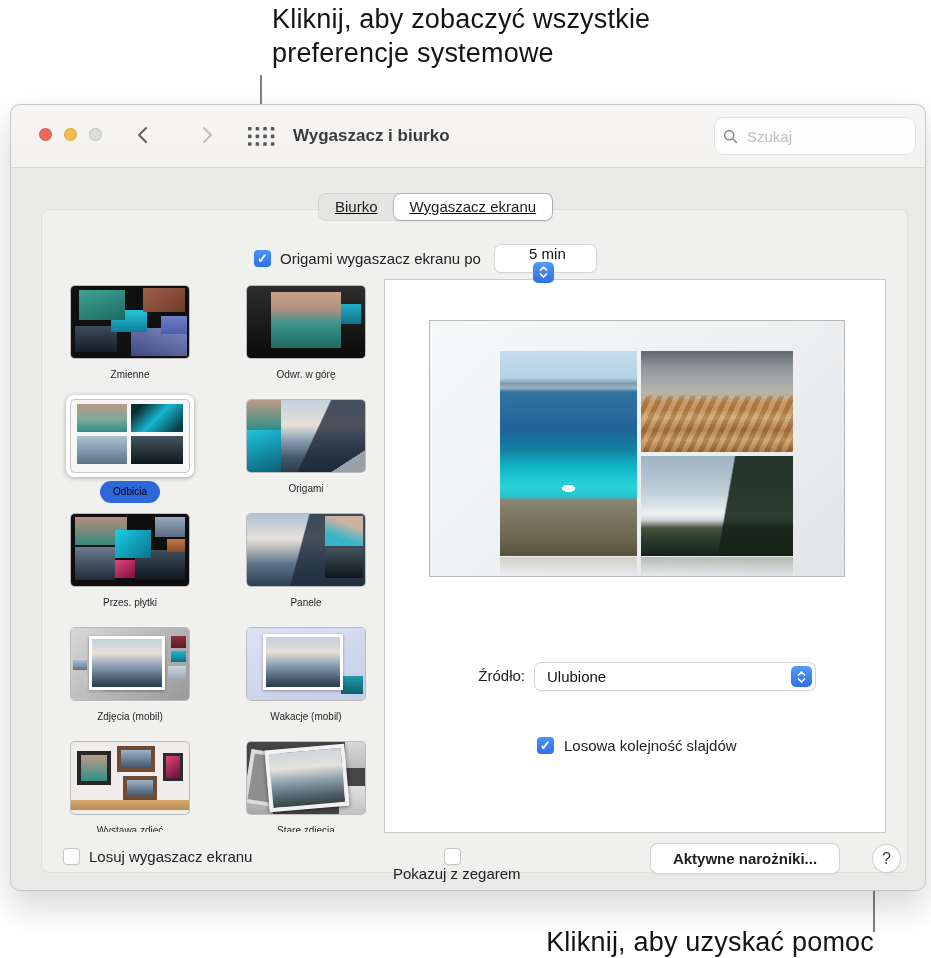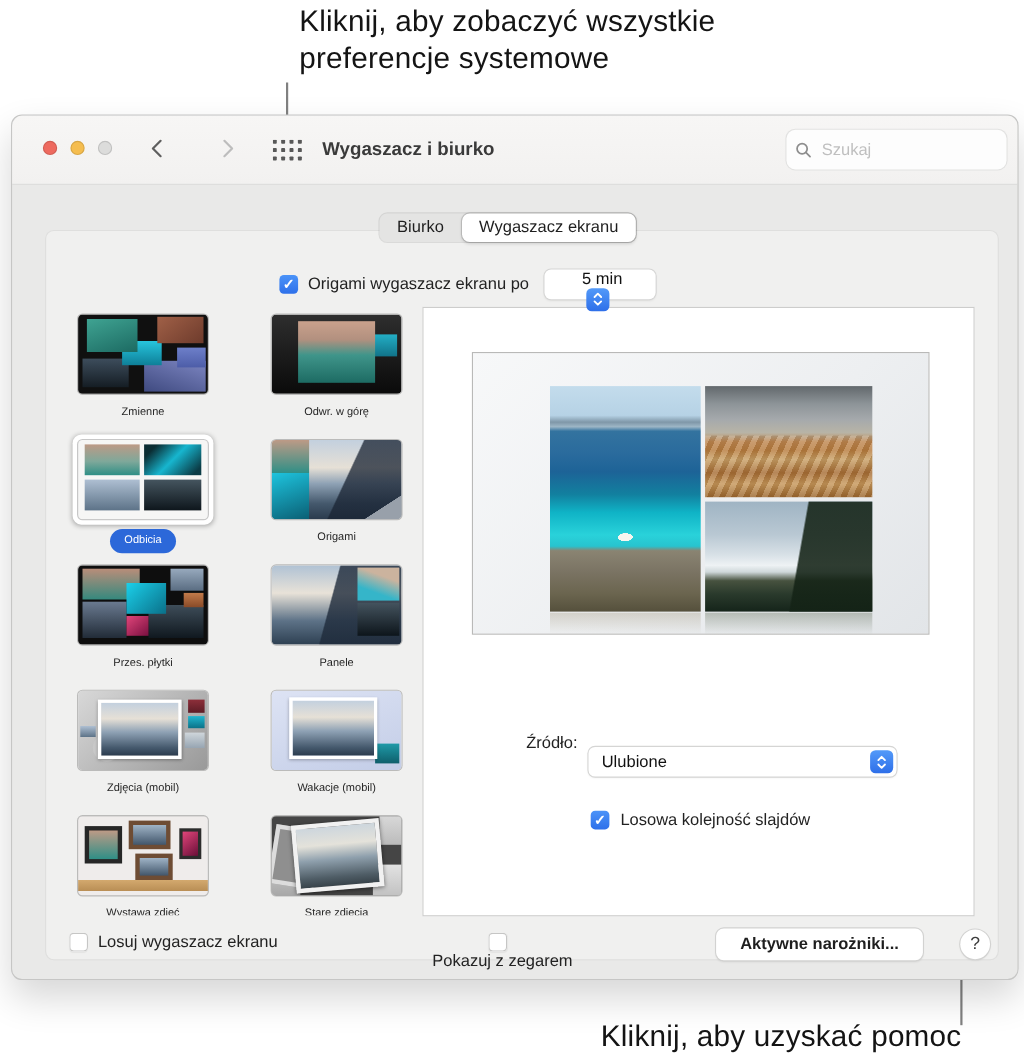--- a/index.html
+++ b/index.html
@@ -30,22 +30,22 @@
   .search{position:absolute;left:704px;top:13px;width:200px;height:36px;background:#fdfdfd;
           border-radius:8px;box-shadow:0 0 0 1px #e2e2e1;display:flex;align-items:center;padding:0 8px;}
   .search input{border:0;outline:0;background:transparent;font-size:15px;color:#444;width:150px;margin-left:7px;}
   .search input::placeholder{color:#bfbfbf;}
 
   
   .box{position:absolute;left:30px;top:104px;width:867px;height:664px;background:#f0f0ef;
        border:1px solid rgba(0,0,0,.07);border-radius:8px;}
 
   
-  .tabs{position:absolute;left:334px;top:89px;height:26px;display:flex;background:#e4e4e3;
-        border-radius:7px;box-shadow:0 0 0 1px rgba(0,0,0,.09);z-index:3;}
+  .tabs{position:absolute;left:308px;top:89px;height:26px;display:flex;background:#e4e4e3;
+        border-radius:7px;box-shadow:0 0 0 1px rgba(0,0,0,.09);z-index:3;text-decoration:underline;}
   .tab{height:26px;line-height:26px;text-align:center;font-size:15px;color:#1e1e1e;padding:0 16px;cursor:default;}
   .tab.selected{background:#fff;border-radius:7px;box-shadow:0 0 0 1px rgba(0,0,0,.14),0 1px 3px rgba(0,0,0,.14);}
 
   
   .cb{display:inline-block;width:17px;height:17px;border-radius:4px;background:#fff;
       box-shadow:inset 0 0 0 1px #c6c6c5,0 1px 1px rgba(0,0,0,.05);position:relative;vertical-align:middle;}
   .cb .tick{display:none;position:absolute;left:0;top:0;width:17px;height:17px;color:#fff;font-size:13px;
             font-weight:bold;line-height:17px;text-align:center;}
   .cb.checked{background:linear-gradient(#4b93f8,#2e70ea);box-shadow:none;}
   .cb.checked .tick{display:block;}
@@ -63,21 +63,21 @@
 
   
   .savers{position:absolute;left:31px;top:176px;width:352px;height:551px;overflow:hidden;
           display:flex;flex-wrap:wrap;align-content:flex-start;}
   .saver{width:176px;height:114px;display:flex;flex-direction:column;align-items:center;}
   .thumb-pad{padding:5px;border-radius:8px;}
   .saver.selected .thumb-pad{background:#fff;box-shadow:0 1px 5px rgba(0,0,0,.3);}
   .thumb{width:118px;height:72px;border-radius:4px;box-shadow:0 0 0 1px rgba(0,0,0,.22);
          position:relative;overflow:hidden;background-repeat:no-repeat;}
   .label-wrap{margin-top:3px;font-size:10px;color:#262626;white-space:nowrap;line-height:18px;}
-  .saver.selected .label-wrap{background:#2c68d9;color:#ffffff;border-radius:11px;padding:2px 13px;margin-top:4px;}
+  .saver.selected .label-wrap{background:#2c68d9;color:#000000;border-radius:11px;padding:2px 13px;margin-top:4px;}
 
   
   .thumb--zmienne{background:
     linear-gradient(160deg,#3fa392,#1c6a62) 8px 4px/46px 30px no-repeat,
     linear-gradient(140deg,#a06047,#6e3b2c) 72px 2px/42px 24px no-repeat,
     linear-gradient(180deg,#27c5dd,#0e7f98) 40px 24px/36px 22px no-repeat,
     linear-gradient(180deg,#6d7fc9,#4d5da8) 90px 30px/26px 18px no-repeat,
     linear-gradient(180deg,#3d4d5c,#151d24) 4px 40px/42px 26px no-repeat,
     linear-gradient(200deg,#7d86c2,#3f4a80) 60px 42px/56px 28px no-repeat,
     #101010;}
@@ -163,21 +163,21 @@
     linear-gradient(180deg,#62686c 0%,#8d9498 16%,#a5a9ac 30%,#b8b4a6 42%,#c08953 50%,#b97f42 58%,#caa36a 66%,#a86f38 78%,#c89a5e 88%,#9c6830 100%);}
   .photo-fog{left:211px;top:135px;width:152px;height:100px;background:
     linear-gradient(100deg,rgba(20,35,22,0) 55%,rgba(20,35,22,.88) 56%) 0 0/152px 100px no-repeat,
     linear-gradient(180deg,#9fb4c3 0%,#b9c8d3 30%,#d7e0e6 48%,#eef2f4 58%,#cfd8da 64%,#47523f 72%,#2a3a2c 84%,#15241a 100%);}
   .refl{position:absolute;top:236px;height:20px;opacity:.45;}
   .refl-sea{left:70px;width:137px;background:linear-gradient(180deg,#b1aa98,rgba(177,170,152,0));}
   .refl-fog{left:211px;width:152px;background:linear-gradient(180deg,#75806f,rgba(117,128,111,0));}
 
   .row-source{position:absolute;left:0;top:383px;width:100%;height:28px;}
   .src-label{position:absolute;left:0;top:4px;width:140px;text-align:right;font-size:15px;color:#222;}
-  .popup.source{position:absolute;left:150px;top:0;width:280px;margin-top:16px;}
+  .popup.source{position:absolute;left:150px;top:0;width:280px;}
   .popup.source .val{text-align:left;padding-left:12px;}
   .row-random{position:absolute;left:152px;top:457px;display:flex;align-items:center;}
   .row-random .ctl-label{margin-left:10px;}
 
   
   .foot-item{position:absolute;display:flex;align-items:center;}
   .foot-item .ctl-label{margin-left:9px;}
   .btn{position:absolute;height:29px;background:#fff;border-radius:7px;font-size:15px;color:#1e1e1e;
        box-shadow:0 0 0 1px #d2d2d1,0 1px 2px rgba(0,0,0,.1);display:flex;align-items:center;justify-content:center;font-weight:bold;}
   .helpbtn{position:absolute;width:27px;height:27px;border-radius:50%;background:#fff;

